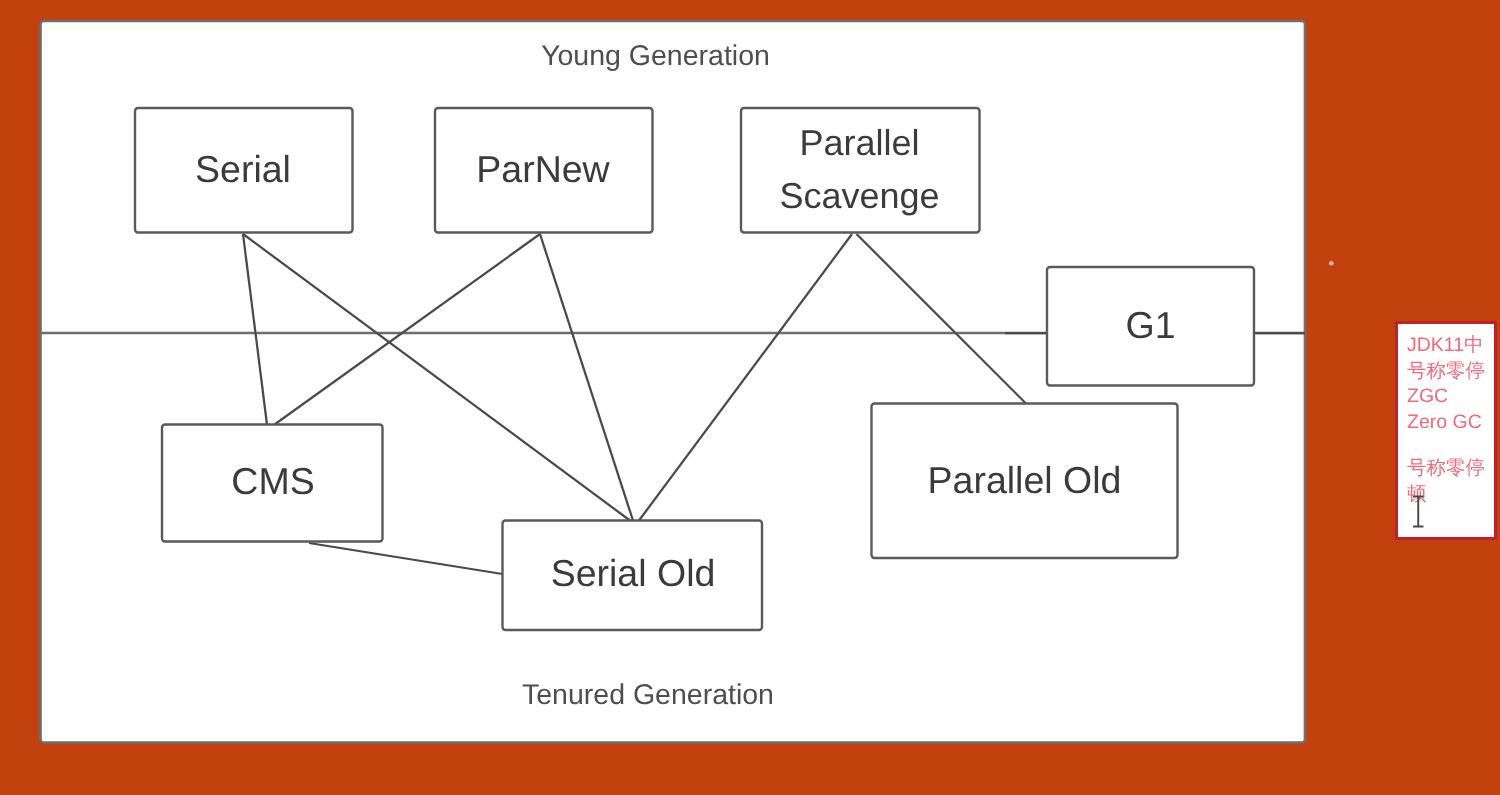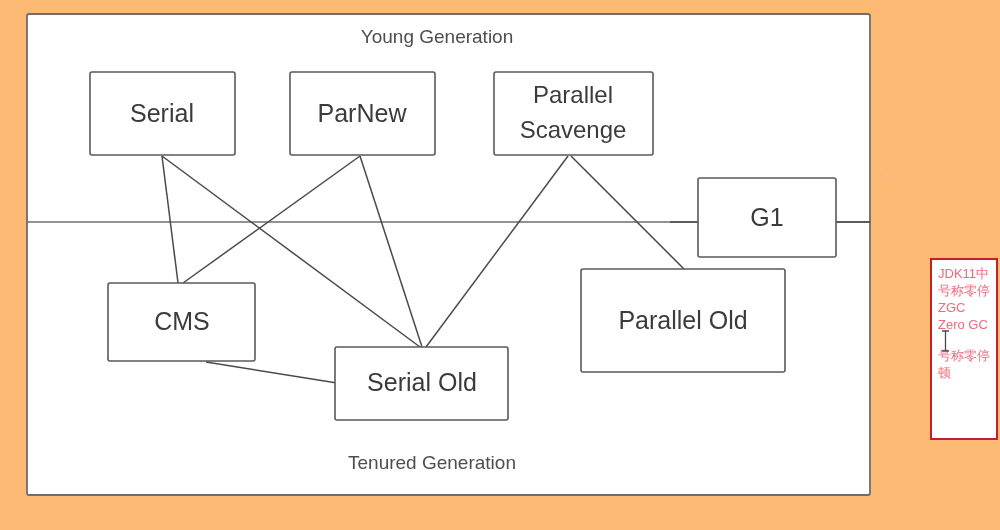--- a/index.html
+++ b/index.html
@@ -5,21 +5,21 @@
   html, body {
     margin: 0;
     padding: 0;
     background: #ffffff;
     font-family: "Liberation Sans", sans-serif;
   }
   #screen {
     position: relative;
     width: 1000px;
     height: 530px;
-    background: #fdba74;
+    background: #c2410c;
     overflow: hidden;
   }
   #diagram {
     position: absolute;
     left: 0;
     top: 0;
     width: 1000px;
     height: 530px;
   }
   .box-rect {
@@ -56,26 +56,25 @@
     font-family: "Liberation Sans", sans-serif;
     font-size: 19px;
     text-anchor: middle;
     dominant-baseline: middle;
   }
   #annotation {
     position: absolute;
     left: 930px;
     top: 214px;
     width: 68px;
-    height: 182px;
+    height: 146px;
     border: 2px solid #c0202a;
     background: #ffffff;
     box-sizing: border-box;
     padding: 5px 4px 0 6px;
-    margin-top: 44px;
   }
   .anno-line {
     color: #f2697a;
     font-family: "Liberation Sans", sans-serif;
     font-size: 13px;
     line-height: 17px;
     white-space: nowrap;
   }
   .anno-gap {
     height: 14px;

